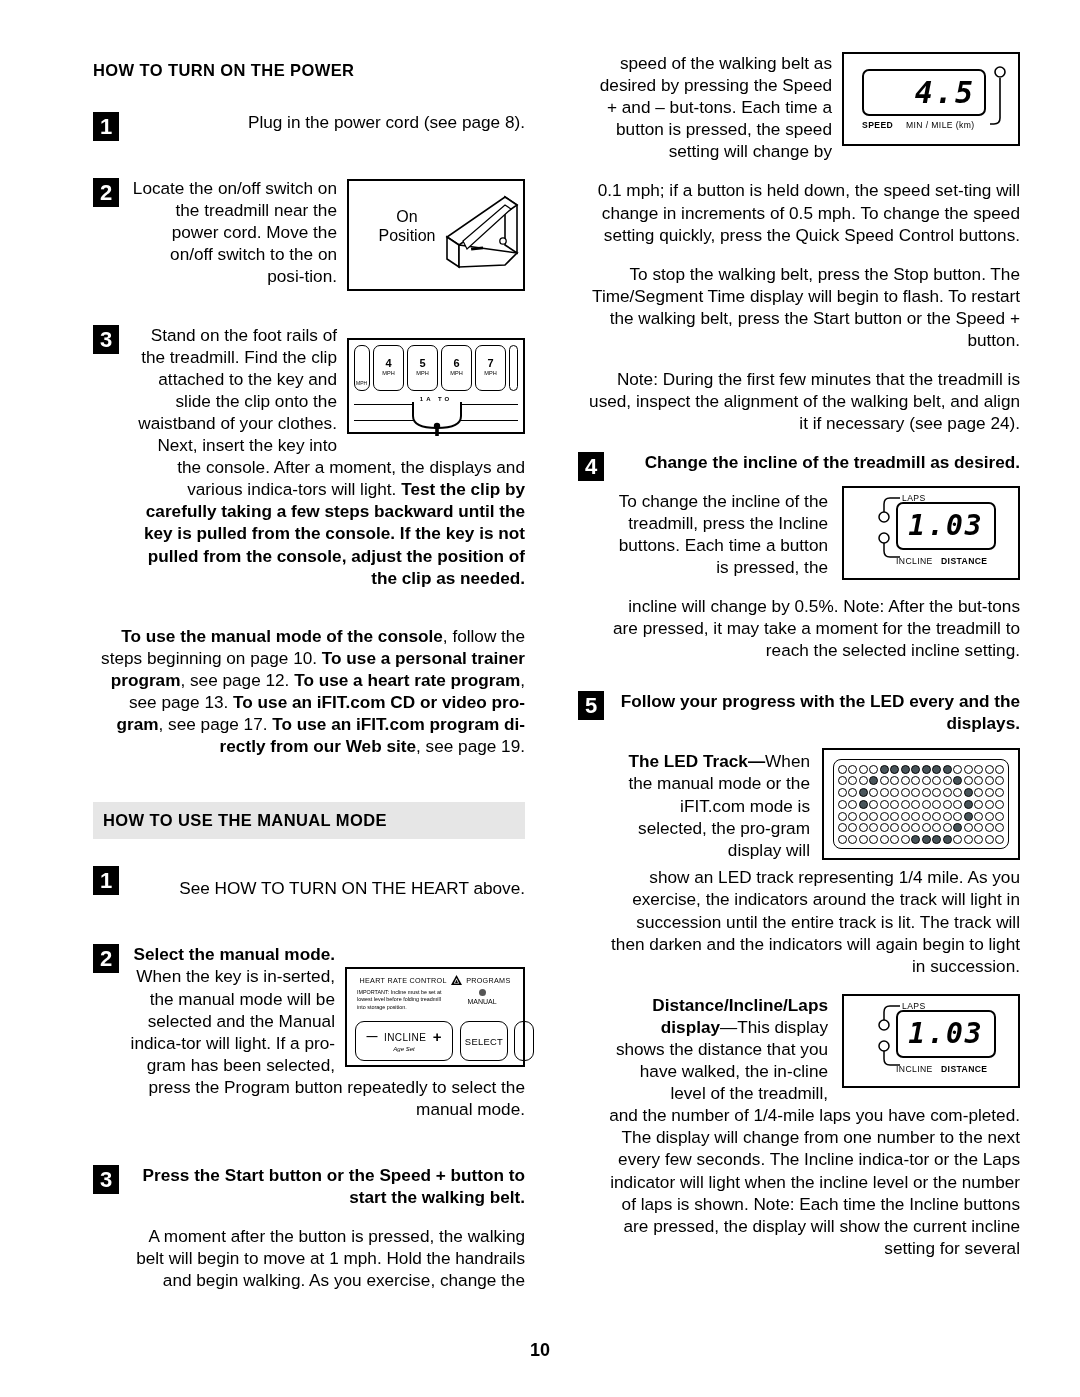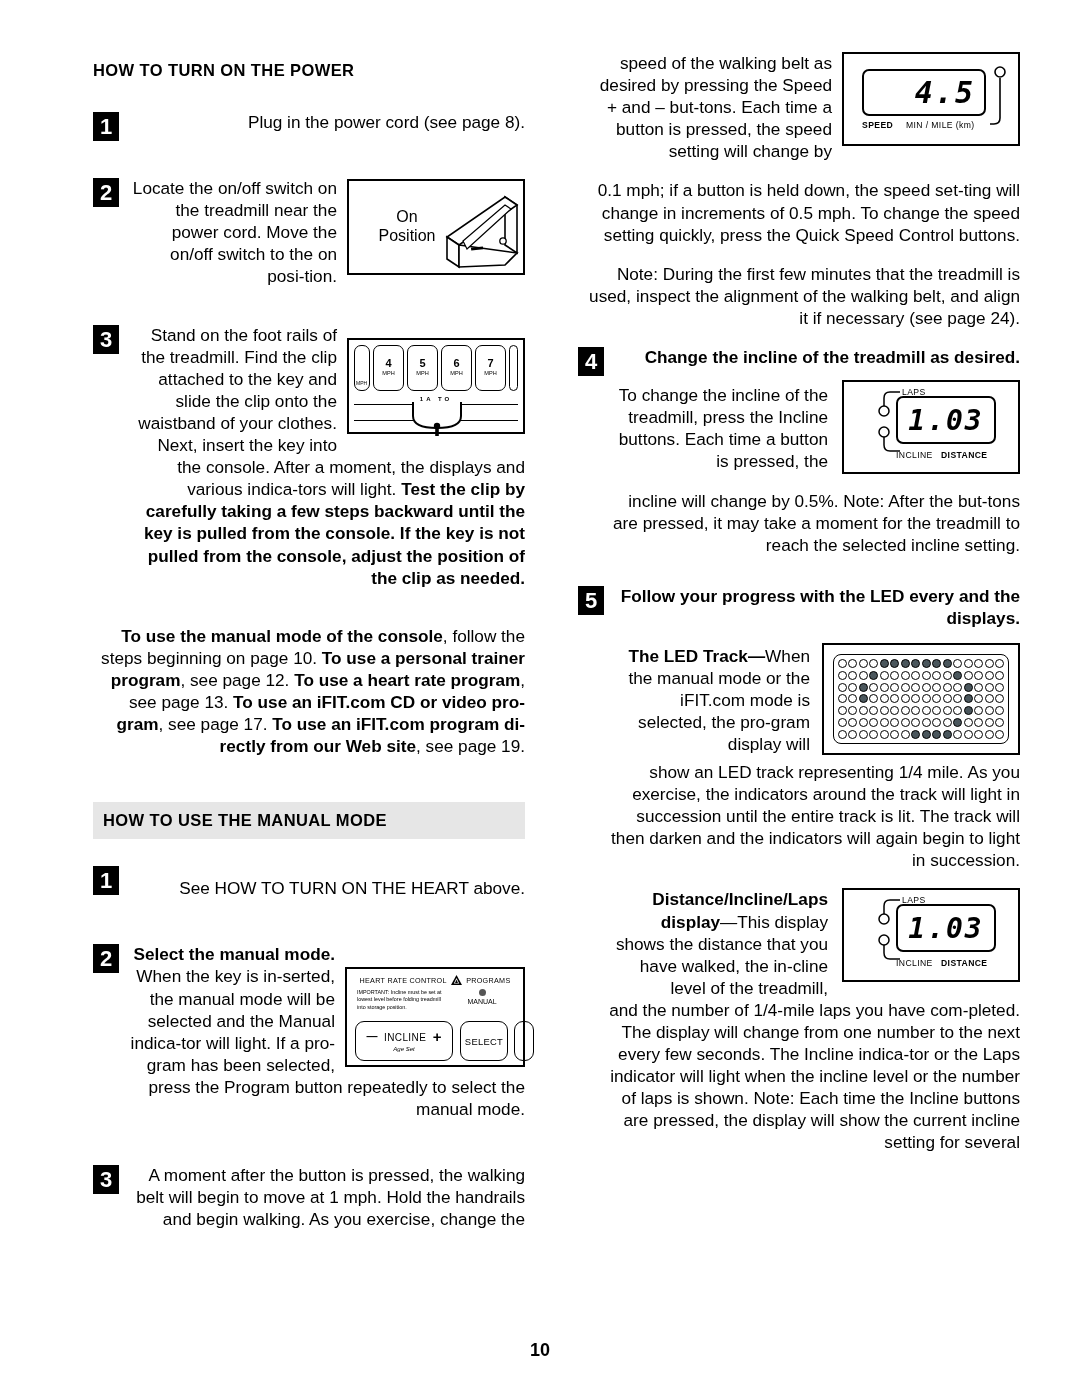--- a/index.html
+++ b/index.html
@@ -73,21 +73,21 @@
   
   .fig {
     border: 2px solid #000;
     background: #fff;
     float: right;
     margin: 0 0 6px 10px;
     position: relative;
   }
 
   
-  .fig-switch { width: 178px; height: 96px; margin-top: 2px; padding-left: 16px; }
+  .fig-switch { width: 178px; height: 112px; margin-top: 2px; padding-left: 16px; }
   .switch-label {
     position: absolute; left: 22px; top: 26px;
     font-size: 16px; line-height: 1.2; text-align: center; width: 72px;
   }
 
   
   .fig-keys { width: 178px; height: 96px; clear: right; margin-top: 14px; }
 
   
   .fig-console { width: 180px; height: 100px; }
@@ -268,20 +268,21 @@
         <p class="tight">When the key is in-serted, the manual mode will be selected and the Manual indica-tor will light. If a pro-gram has been selected, press the Program button repeatedly to select the manual mode.</p>
       </div>
     </div>
 
     <div class="clr"></div>
     <div class="sp-28"></div>
 
     <div class="step">
       <div class="stepnum">3</div>
       <div class="step-body">
+        <p class="b">Press the Start button or the Speed + button to start the walking belt.</p>
         <p class="tight">A moment after the button is pressed, the walking belt will begin to move at 1 mph. Hold the handrails and begin walking. As you exercise, change the</p>
       </div>
     </div>
 
   </div>
 
   <div class="col col-right">
 
     <div class="fig fig-disp" style="margin-top:0">
       <div style="position:absolute;left:18px;top:15px;width:124px;height:47px;border:2px solid #000;border-radius:7px;display:flex;align-items:center;justify-content:flex-end;padding-right:9px">
@@ -291,20 +292,21 @@
       <div style="position:absolute;left:62px;top:66px" class="dlabel">MIN / MILE (km)</div>
       <svg width="30" height="66" viewBox="0 0 30 66" style="position:absolute;left:146px;top:12px">
         <circle cx="10" cy="6" r="5" fill="#fff" stroke="#000" stroke-width="1.6"></circle>
         <path d="M10,12 L10,52 Q10,58 4,58 L-6,58" fill="none" stroke="#000" stroke-width="1.6"></path>
       </svg>
     </div>
 
     <p>speed of the walking belt as desired by pressing the Speed + and – but-tons. Each time a button is pressed, the speed setting will change by</p>
     <div class="clr"></div>
     <p>0.1 mph; if a button is held down, the speed set-ting will change in increments of 0.5 mph. To change the speed setting quickly, press the Quick Speed Control buttons.</p>
+    <p>To stop the walking belt, press the Stop button. The Time/Segment Time display will begin to flash. To restart the walking belt, press the Start button or the Speed + button.</p>
     <p>Note: During the first few minutes that the treadmill is used, inspect the alignment of the walking belt, and align it if necessary (see page 24).</p>
 
     <div class="step" style="margin-left:-10px">
       <div class="stepnum">4</div>
       <div class="step-body" style="padding-left:30px">
         <p class="b" style="margin-bottom:16px">Change the incline of the treadmill as desired.</p>
 
         <div class="fig fig-disp" style="margin-left:14px;margin-top:-4px">
           <div style="position:absolute;left:52px;top:14px;width:100px;height:48px;border:2px solid #000;border-radius:7px;display:flex;align-items:center;justify-content:center">
             <span class="seg" style="font-size:28px">1.03</span>

